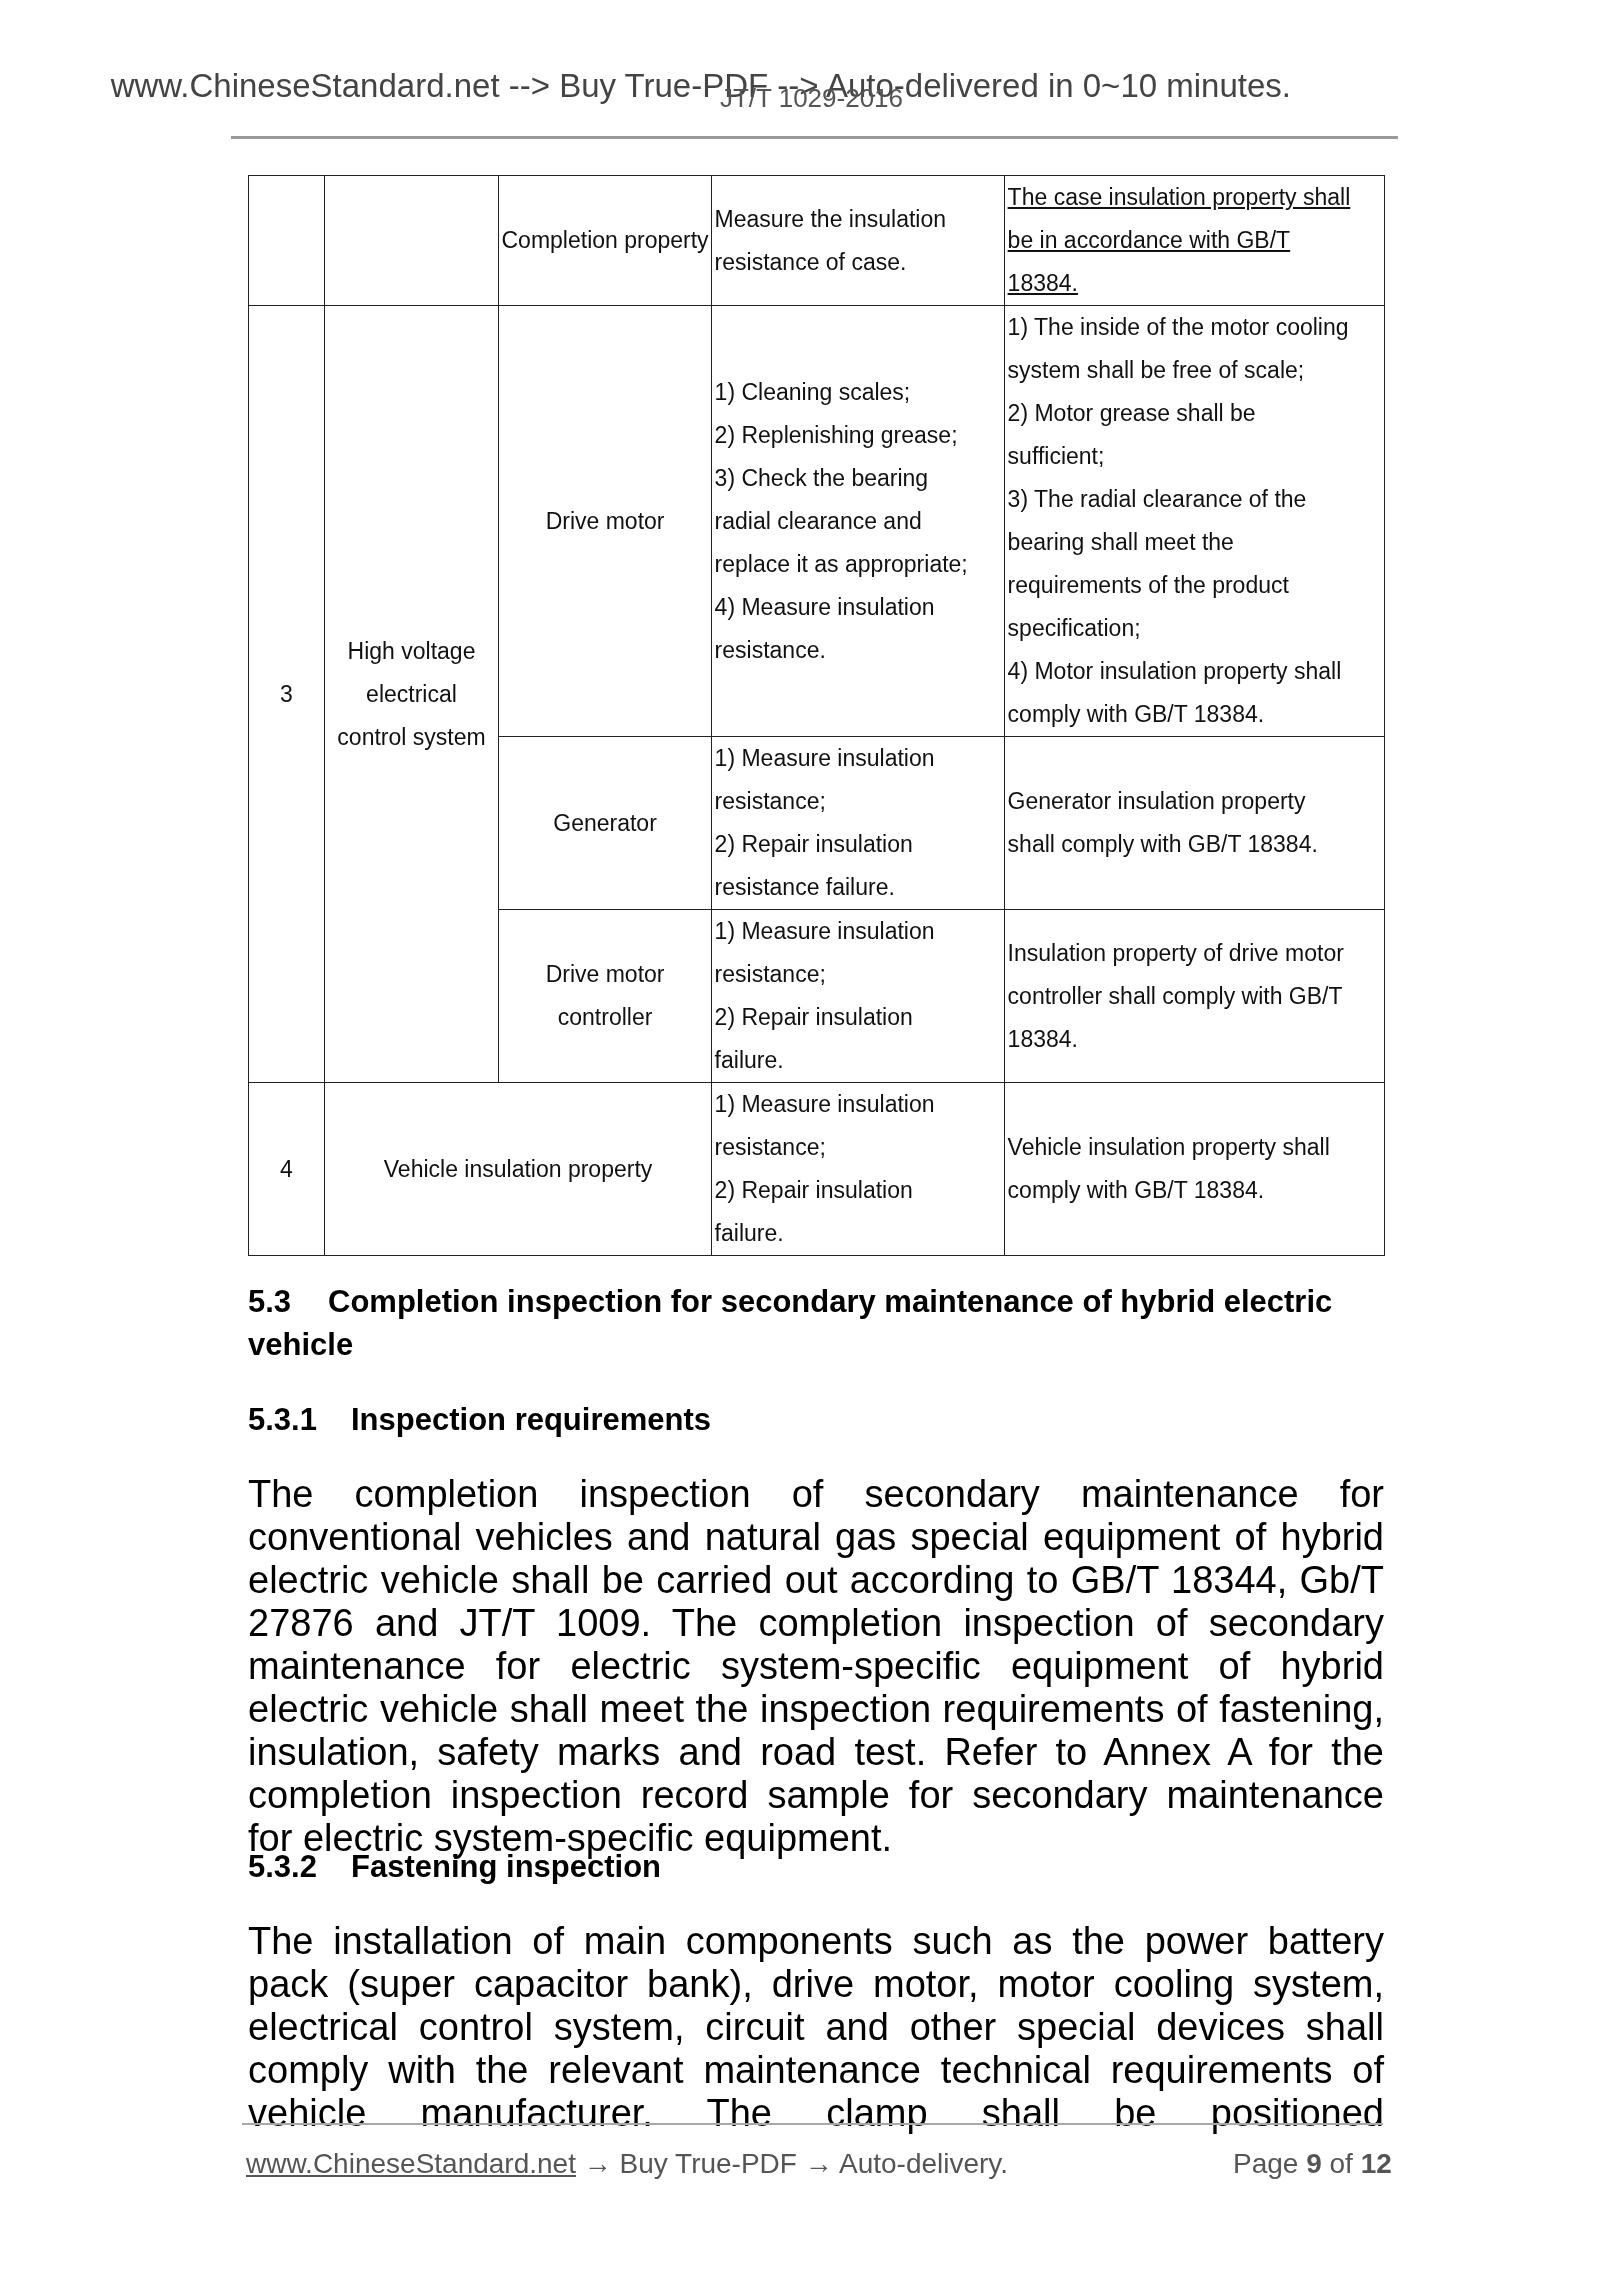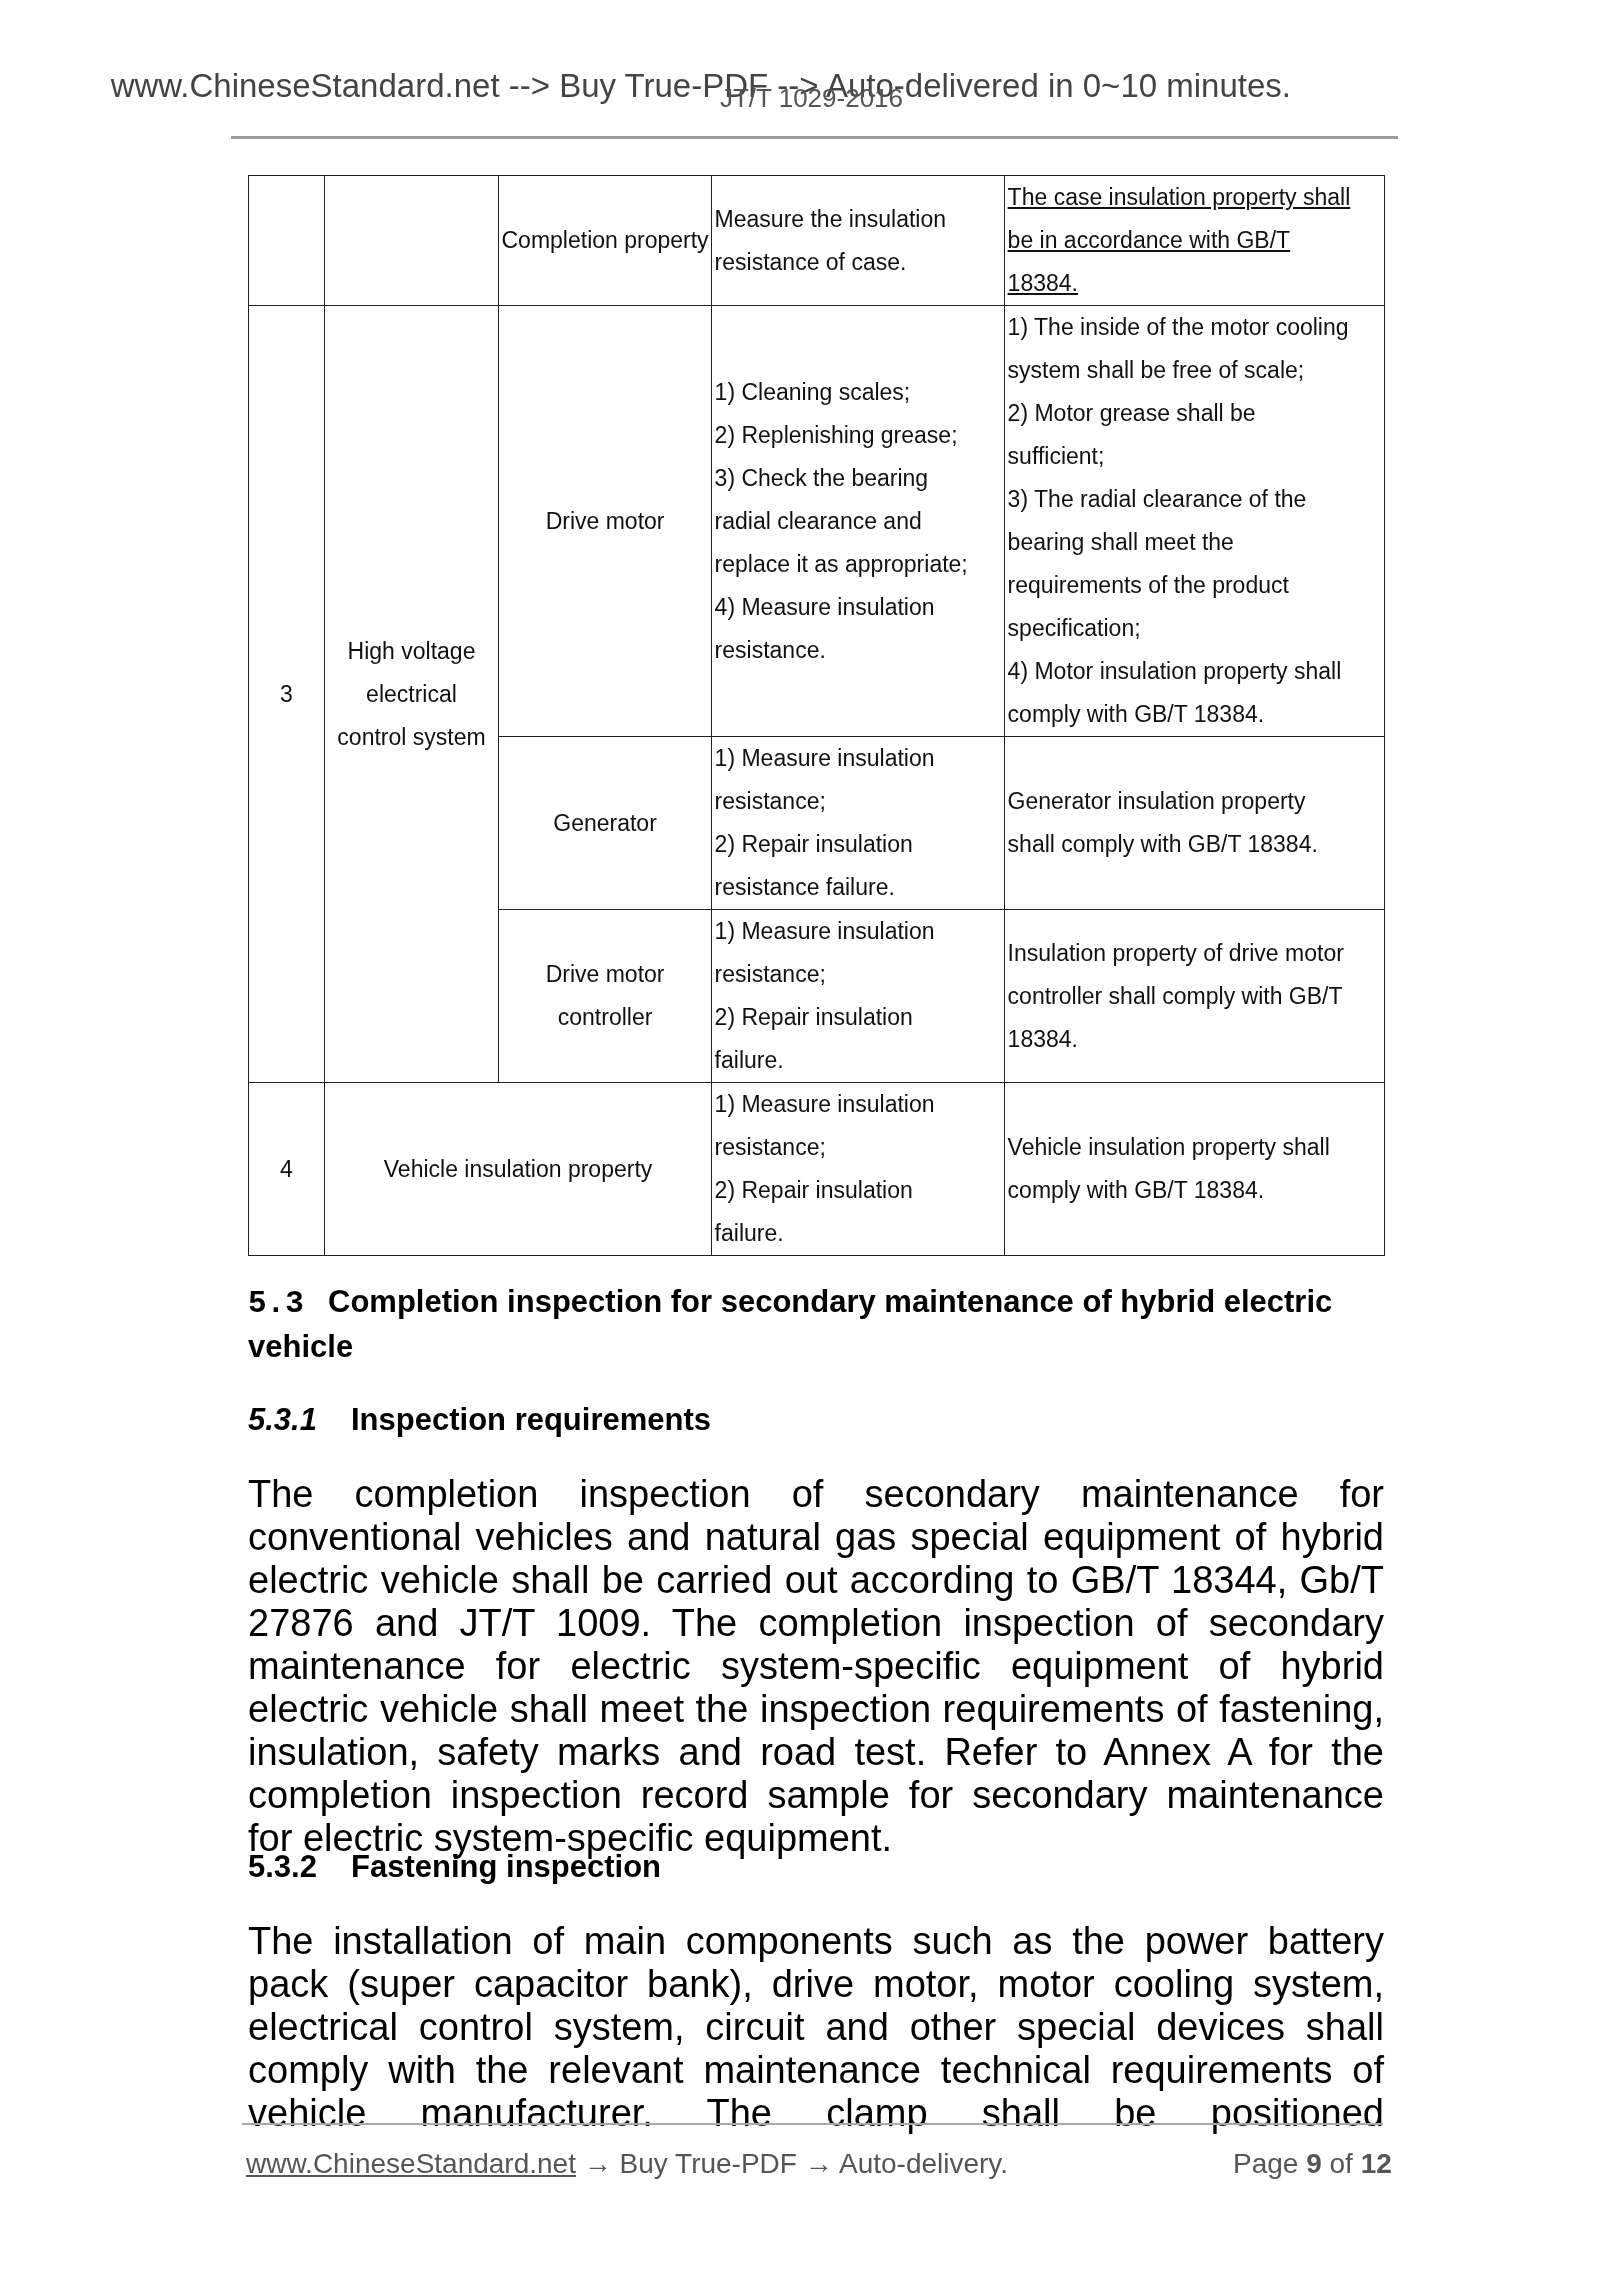--- a/index.html
+++ b/index.html
@@ -127,27 +127,27 @@
       <td class="l" style="white-space:nowrap;">
         <div>Vehicle insulation property shall</div>
         <div>comply with GB/T 18384.</div>
       </td>
     </tr>
   </tbody>
 </table>
 
 <div class="abs h2" style="top:1280px;">
   <div style="display:flex; justify-content:space-between; white-space:nowrap;">
-    <span><span class="num" style="width:80px;font-family:Liberation Mono, monospace;">5.3</span><span>Completion inspection for secondary maintenance of hybrid electric</span></span>
+    <span><span class="num" style="width:80px;">5.3</span><span>Completion inspection for secondary maintenance of hybrid electric</span></span>
   </div>
   <div>vehicle</div>
 </div>
 
 <div class="abs h2" style="top:1398px; white-space:nowrap;">
-  <span class="num" style="width:103px;font-style:italic;">5.3.1</span><span>Inspection requirements</span>
+  <span class="num" style="width:103px;">5.3.1</span><span>Inspection requirements</span>
 </div>
 <div class="abs para" style="top:1473px;">The completion inspection of secondary maintenance for conventional vehicles and natural gas special equipment of hybrid electric vehicle shall be carried out according to GB/T 18344, Gb/T 27876 and JT/T 1009. The completion inspection of secondary maintenance for electric system-specific equipment of hybrid electric vehicle shall meet the inspection requirements of fastening, insulation, safety marks and road test. Refer to Annex A for the completion inspection record sample for secondary maintenance for electric system-specific equipment.</div>
 
 <div class="abs h2" style="top:1845px; white-space:nowrap;">
   <span class="num" style="width:103px;">5.3.2</span><span>Fastening inspection</span>
 </div>
 <div class="abs para" style="top:1920px; text-align-last: justify;">The installation of main components such as the power battery pack (super capacitor bank), drive motor, motor cooling system, electrical control system, circuit and other special devices shall comply with the relevant maintenance technical requirements of vehicle manufacturer. The clamp shall be positioned</div>
 
 <div class="abs hrule" style="left:242px; top:2123px; width:1141px; height:1.7px; background:#a8a8a8;"></div>
 <div class="abs footer" style="left:246px;">

